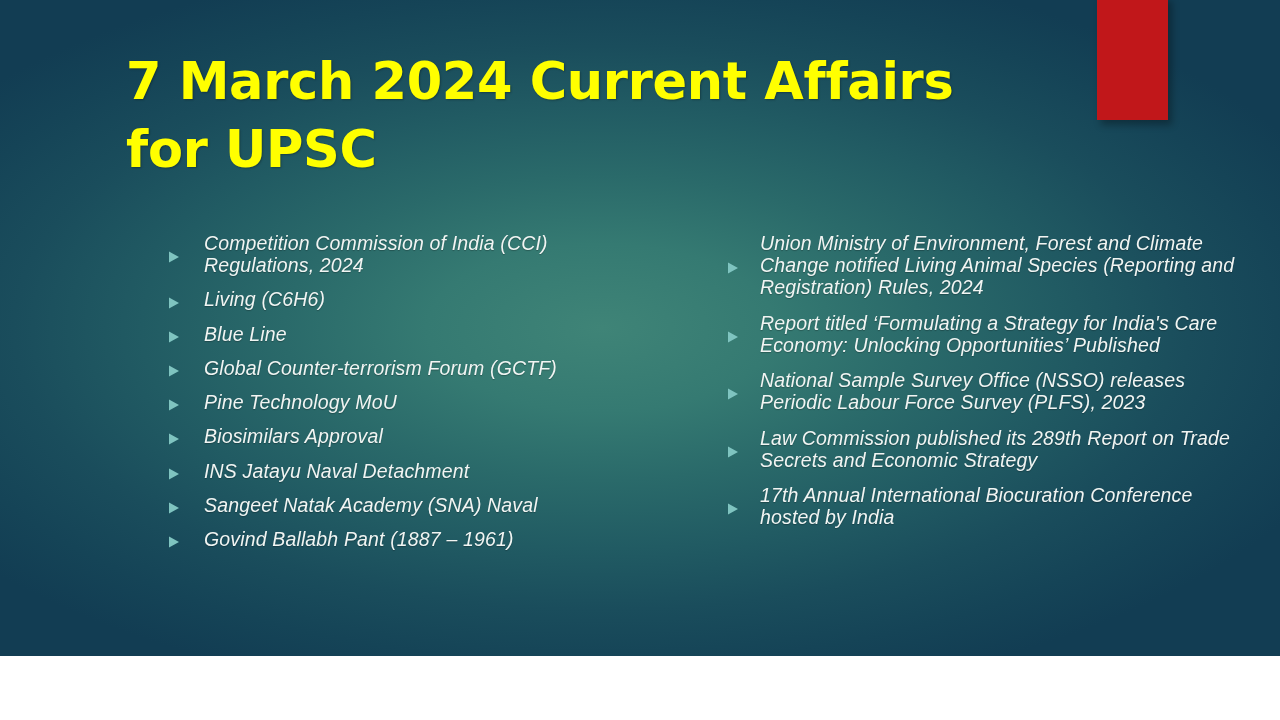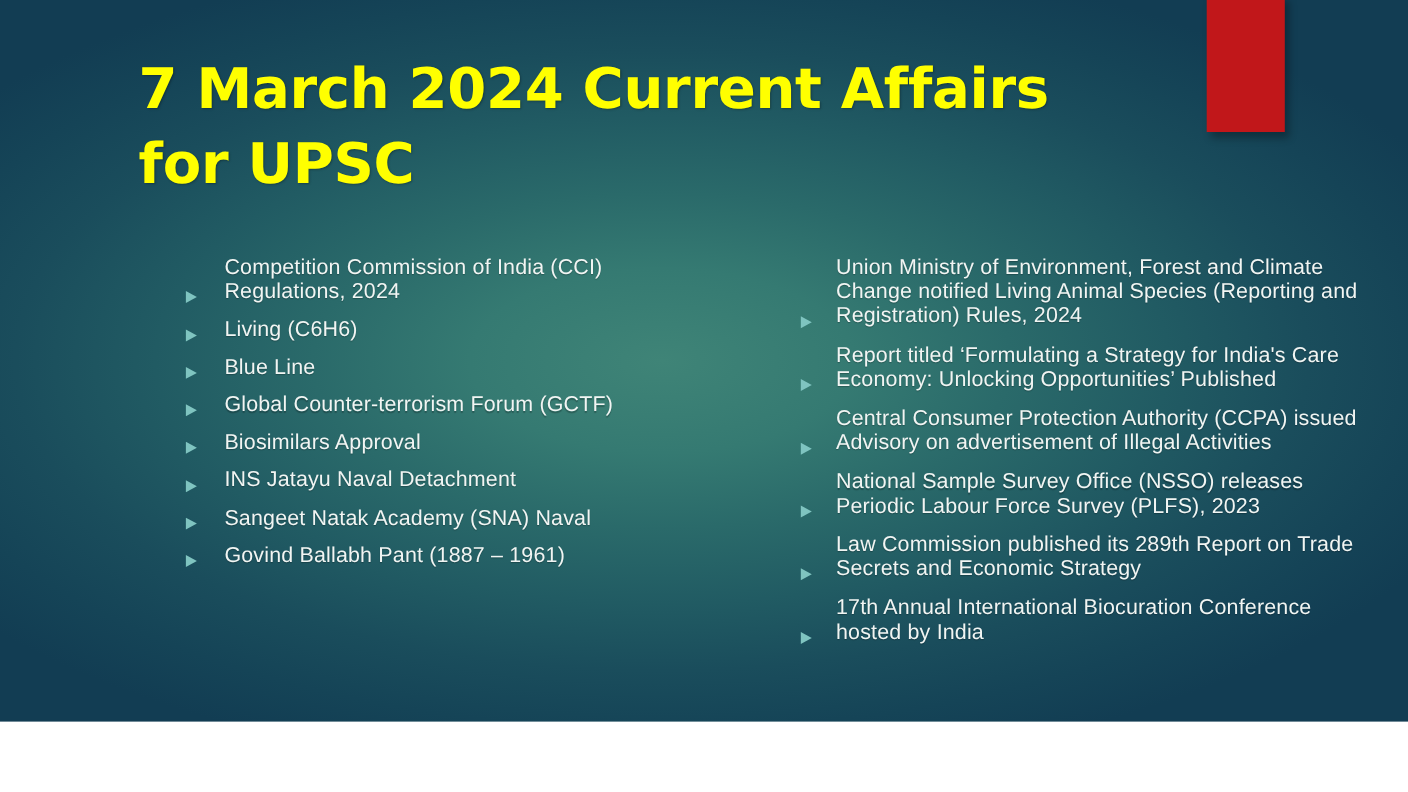--- a/index.html
+++ b/index.html
@@ -69,22 +69,23 @@
   
   .column {
     position:absolute;
     top:232px;
   }
   #col-left  { left:168px; width:420px; }
   #col-right { left:727px; width:508px; }
 
   .bullet-item {
     display:flex;
-    align-items:flex-end;
+    align-items:center;
     margin-bottom:12px;
+    font-style:italic;
   }
 
   .bullet-marker {
     flex:0 0 auto;
     width:12px; height:12px;
     margin-top:6px;
     margin-right:24px;
   }
   .bullet-marker svg { display:block; }
 
@@ -183,20 +184,28 @@
           </svg>
         </span>
         <span class="bullet-text">Global Counter-terrorism Forum (GCTF)</span>
       </div>
       <div class="bullet-item">
         <span class="bullet-marker">
           <svg viewBox="0 0 12 12" width="12" height="12">
             <path d="M1 0.6 L11 6 L1 11.4 Z" fill="#7FC4C0"></path>
           </svg>
         </span>
+        <span class="bullet-text">Pine Technology MoU</span>
+      </div>
+      <div class="bullet-item">
+        <span class="bullet-marker">
+          <svg viewBox="0 0 12 12" width="12" height="12">
+            <path d="M1 0.6 L11 6 L1 11.4 Z" fill="#7FC4C0"></path>
+          </svg>
+        </span>
         <span class="bullet-text">Biosimilars  Approval</span>
       </div>
       <div class="bullet-item">
         <span class="bullet-marker">
           <svg viewBox="0 0 12 12" width="12" height="12">
             <path d="M1 0.6 L11 6 L1 11.4 Z" fill="#7FC4C0"></path>
           </svg>
         </span>
         <span class="bullet-text">INS Jatayu Naval Detachment</span>
       </div>
@@ -226,28 +235,20 @@
         </span>
         <span class="bullet-text">Union Ministry of Environment, Forest and Climate Change notified Living Animal Species (Reporting and Registration) Rules, 2024</span>
       </div>
       <div class="bullet-item">
         <span class="bullet-marker">
           <svg viewBox="0 0 12 12" width="12" height="12">
             <path d="M1 0.6 L11 6 L1 11.4 Z" fill="#7FC4C0"></path>
           </svg>
         </span>
         <span class="bullet-text">Report titled ‘Formulating a Strategy for India's Care Economy: Unlocking Opportunities’ Published</span>
-      </div>
-      <div class="bullet-item">
-        <span class="bullet-marker">
-          <svg viewBox="0 0 12 12" width="12" height="12">
-            <path d="M1 0.6 L11 6 L1 11.4 Z" fill="#7FC4C0"></path>
-          </svg>
-        </span>
-        <span class="bullet-text">Central Consumer Protection Authority (CCPA) issued Advisory on advertisement of Illegal Activities</span>
       </div>
       <div class="bullet-item">
         <span class="bullet-marker">
           <svg viewBox="0 0 12 12" width="12" height="12">
             <path d="M1 0.6 L11 6 L1 11.4 Z" fill="#7FC4C0"></path>
           </svg>
         </span>
         <span class="bullet-text">National Sample Survey Office (NSSO) releases Periodic Labour Force Survey (PLFS), 2023</span>
       </div>
       <div class="bullet-item">

